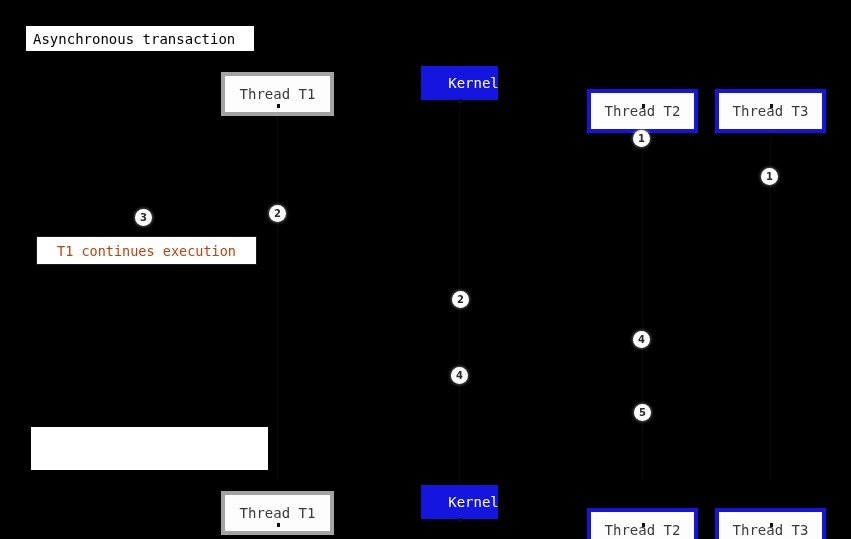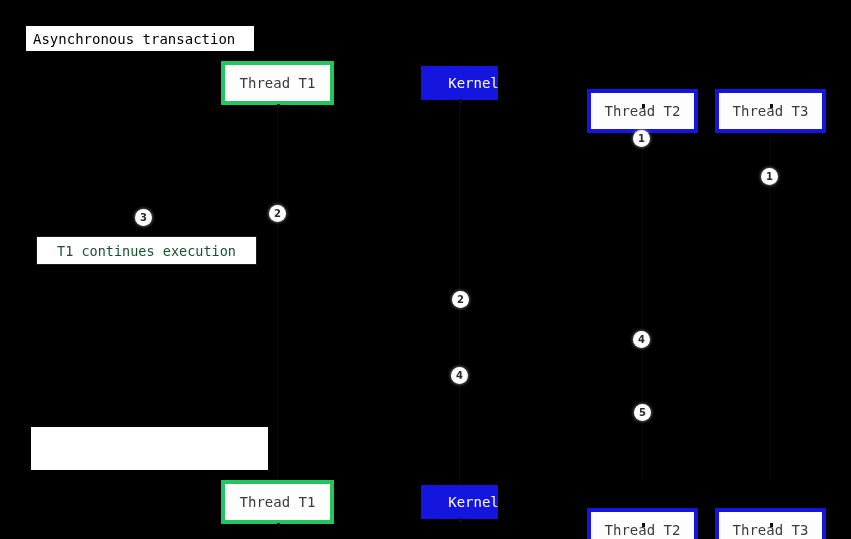--- a/index.html
+++ b/index.html
@@ -39,38 +39,39 @@
   }
 
   
   .participant {
     background: #fdfdfd;
     color: #3a3a3a;
     font-size: 14px;
     font-weight: 500;
   }
   .participant.red {
-    border: 4px solid #22c55e;
+    border: 4px solid #a3a3a3;
+    margin-top: 11px;
   }
   .participant.blue {
     border: 4px solid #1515e0;
     margin-top: 28px;
   }
   .participant.filled-blue {
     background: #1515e0;
     border: none;
     color: #ffffff;
     padding-left: 28px;
   }
 
   
   .note {
     background: #ffffff;
     border: 1px solid #1a1a1a;
-    color: #14532d;
+    color: #c2410c;
     font-size: 13.5px;
     padding: 0 6px;
   }
   .note.blank {
     border: none;
     background: #ffffff;
   }
 
   
   .seq-num {

